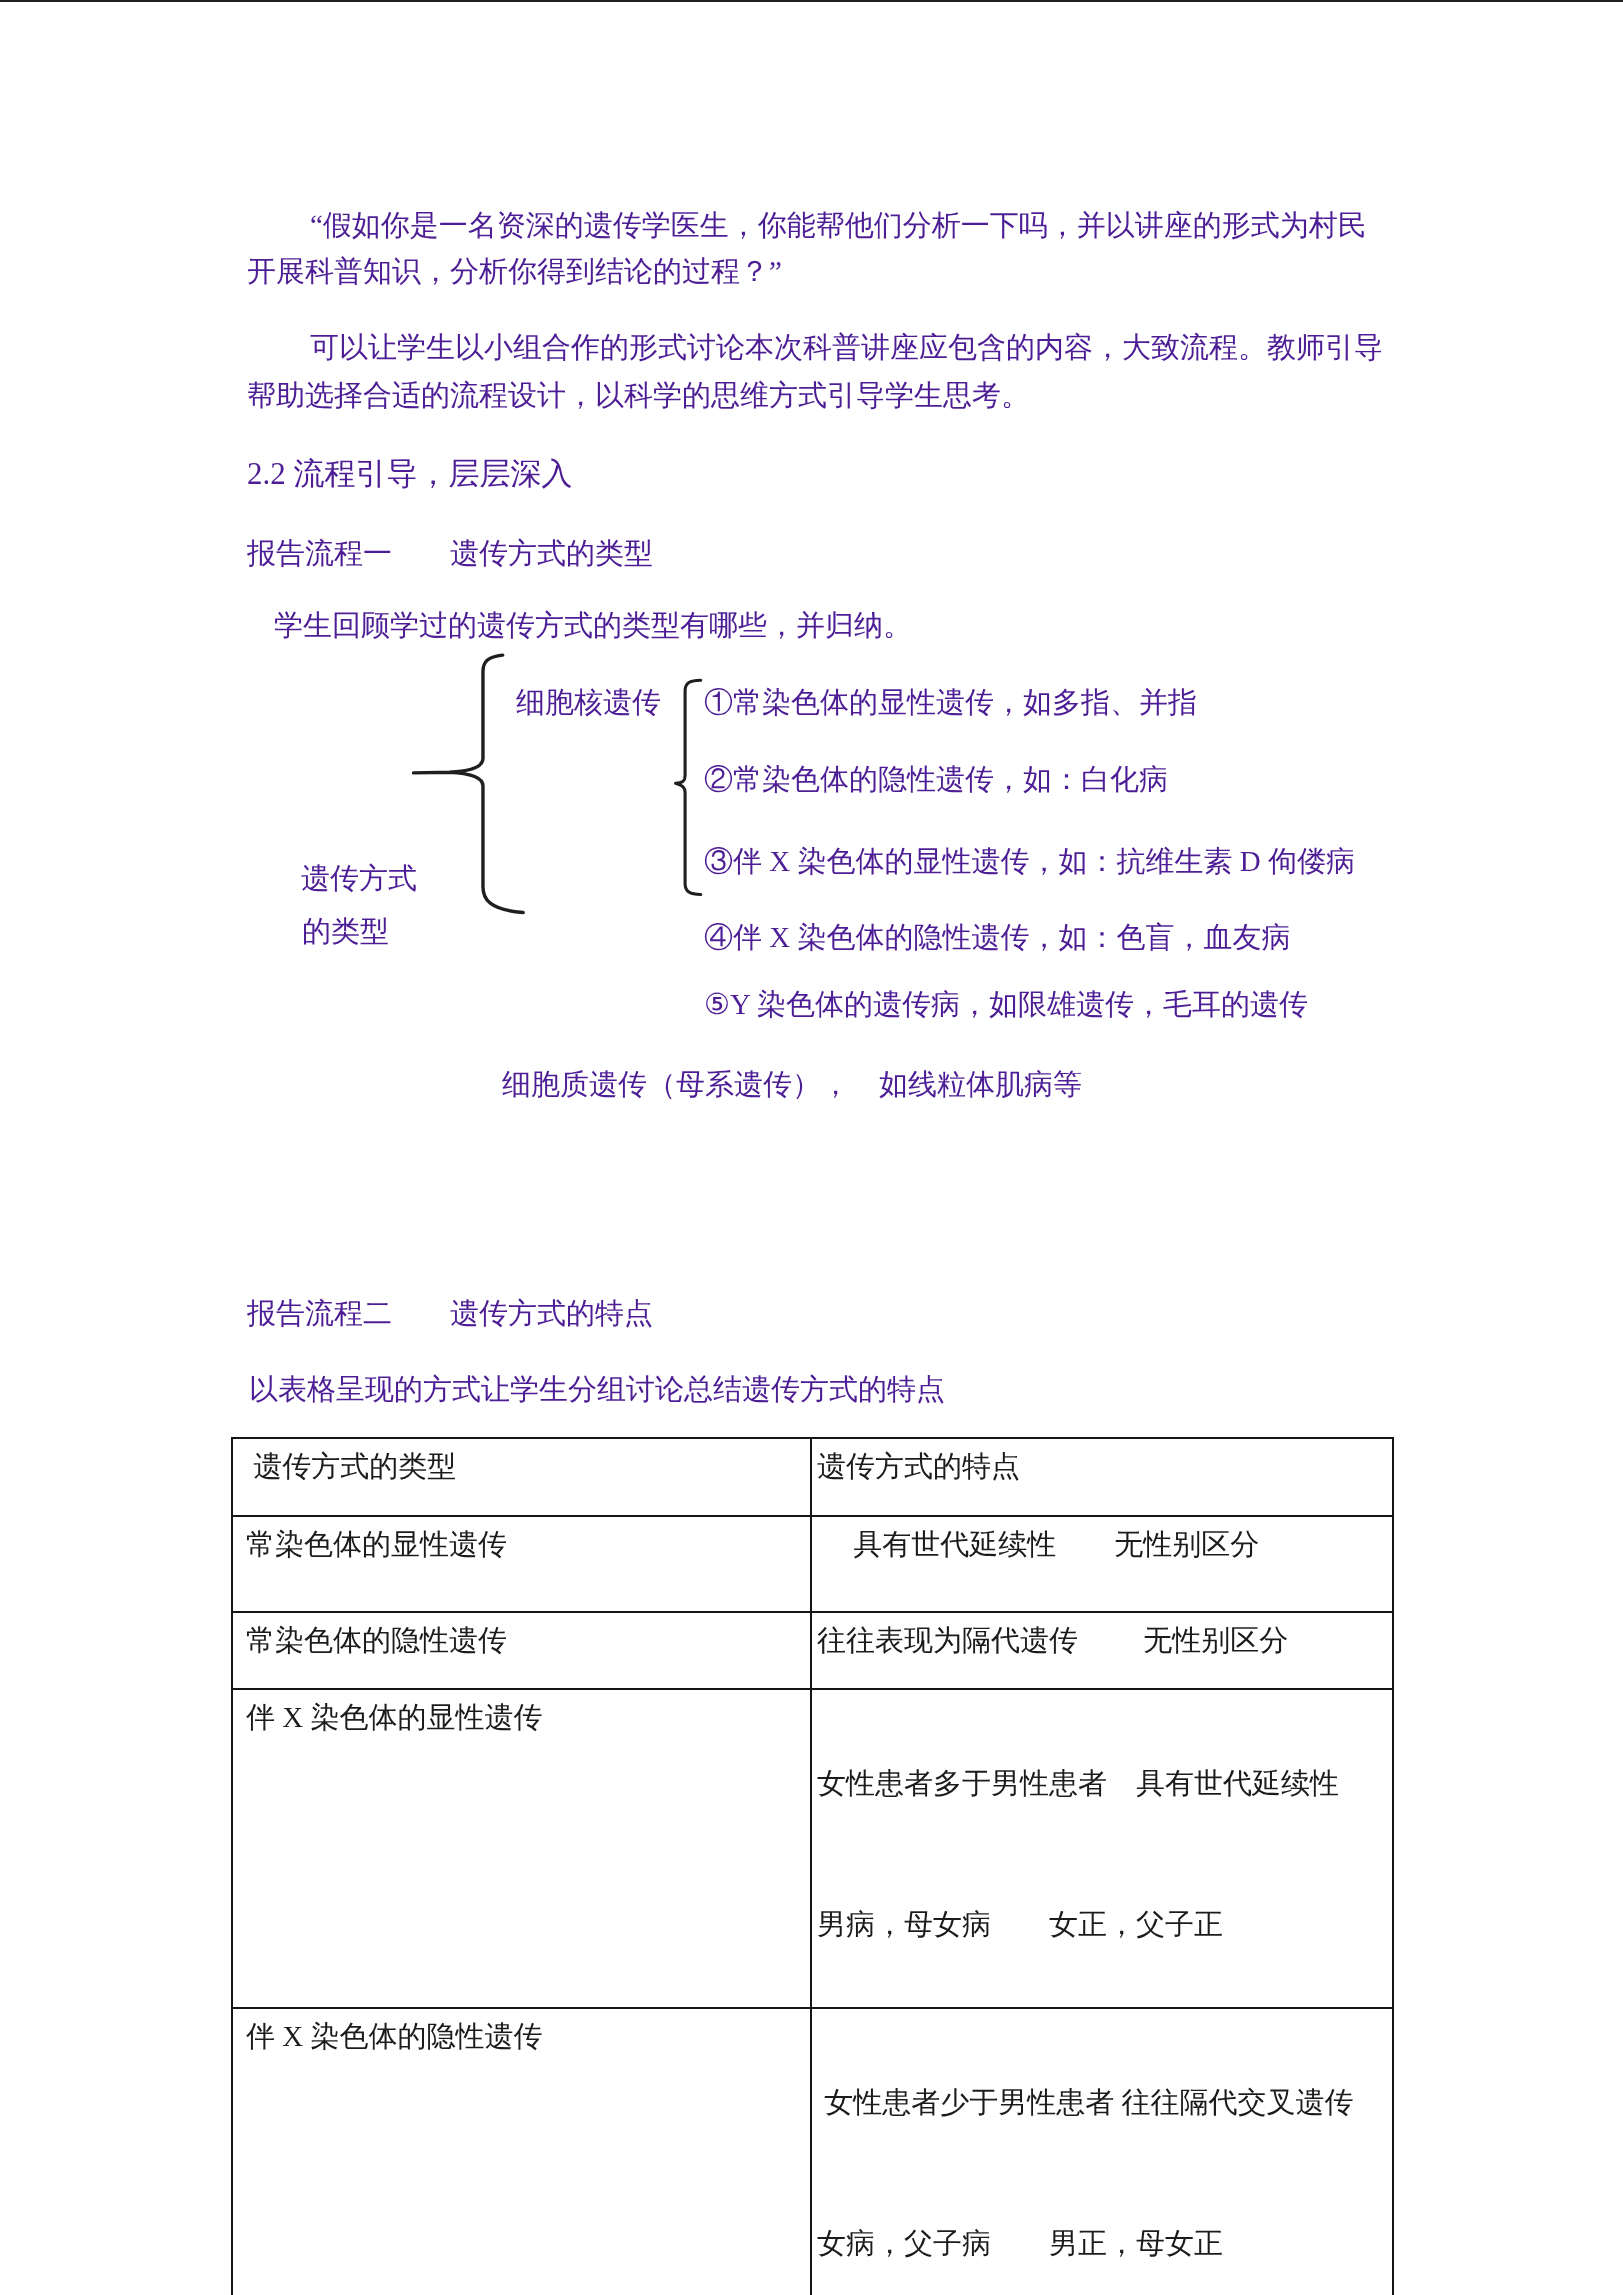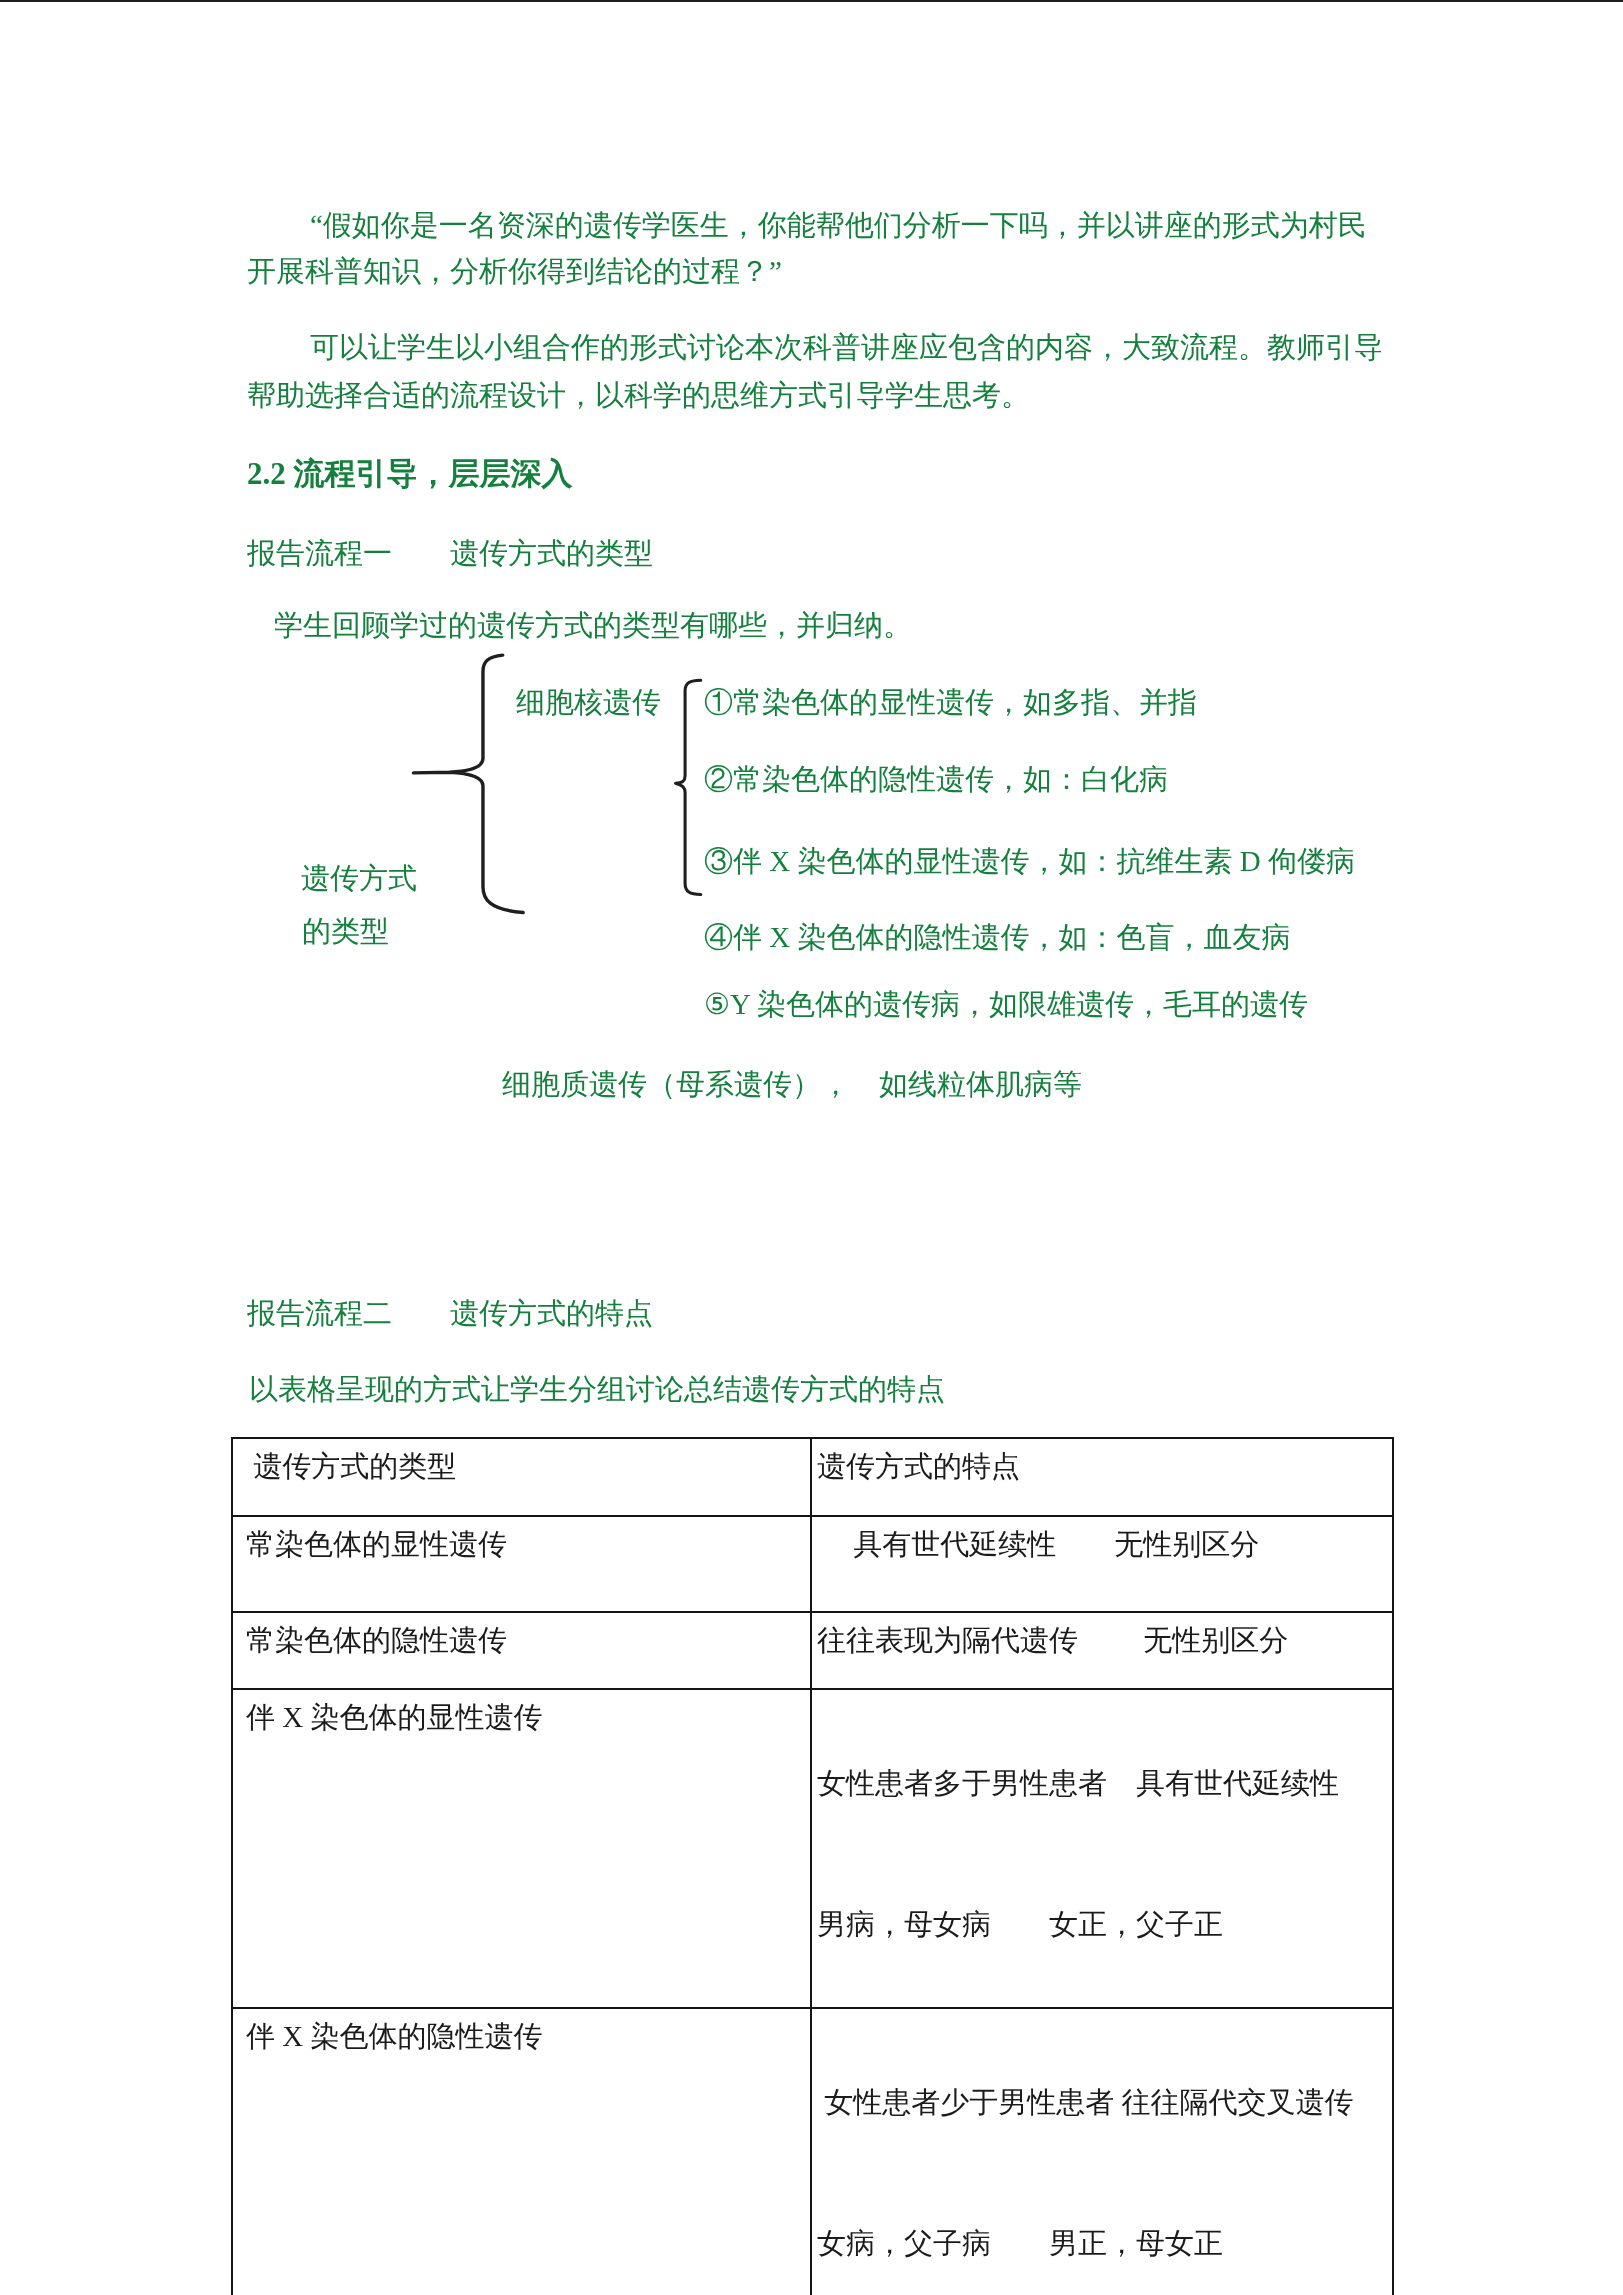--- a/index.html
+++ b/index.html
@@ -11,25 +11,25 @@
     font-family:"Liberation Serif","DejaVu Serif",serif;
     color:#1b1b1b;
     overflow:hidden;
   }
   .scan-edge{position:absolute;left:0;top:0;width:1623px;height:2px;background:#1f1f1f;}
   .tl{
     position:absolute;
     font-size:29px;
     line-height:33px;
     white-space:pre;
-    color:#15803d;
+    color:#4c1d95;
   }
   .h1{
     font-size:31px;
-    font-weight:bold;
+    font-weight:normal;
   }
   .brace-svg{position:absolute;overflow:visible;}
   .brace-svg path{fill:none;stroke:#1f1f1f;stroke-width:5;stroke-linecap:round;stroke-linejoin:round;}
   .brace-svg.small path{stroke-width:4.5;}
   table.grid{
     position:absolute;
     left:231px;top:1437px;
     width:1161px;
     border-collapse:collapse;
     table-layout:fixed;

